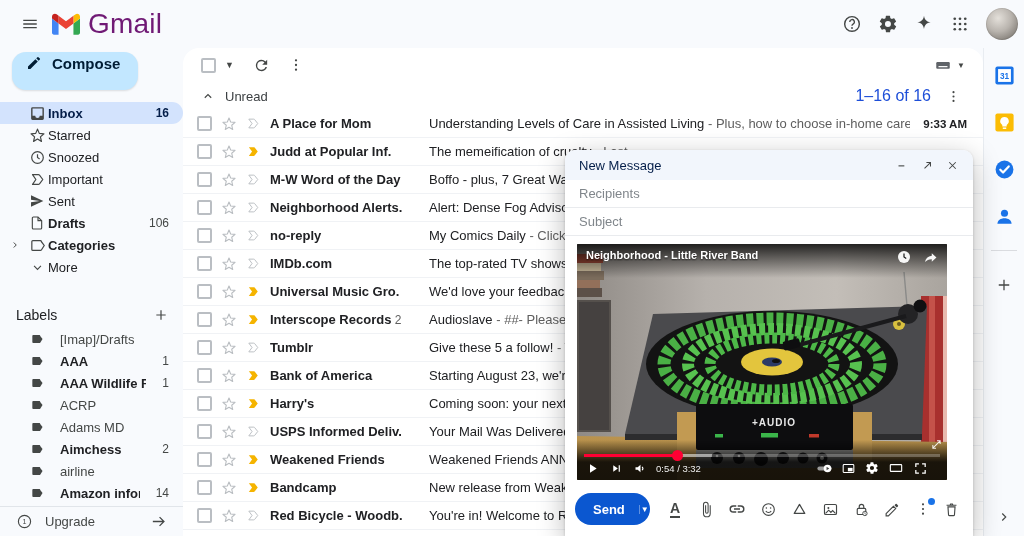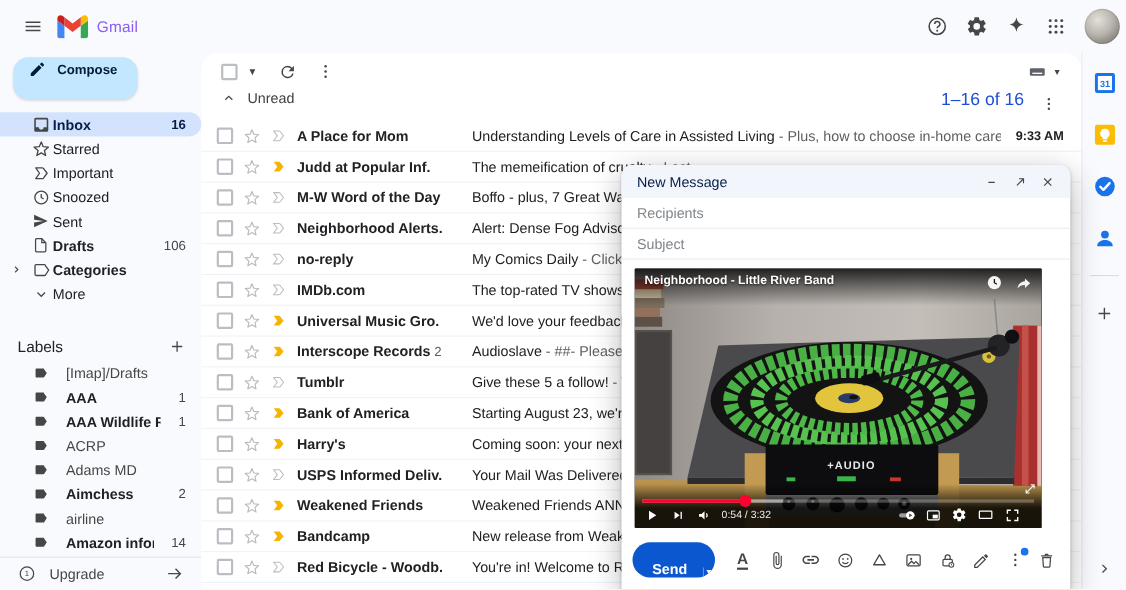--- a/index.html
+++ b/index.html
@@ -6,35 +6,35 @@
   html,body{background:#f8fafd}
   .app{position:relative;width:1024px;height:536px;background:#f8fafd;overflow:hidden;
        font-family:"Liberation Sans","DejaVu Sans",sans-serif;font-size:13px;color:#202124}
   .ico{display:inline-flex;align-items:center;justify-content:center;line-height:0}
   .ico svg{display:block}
 
   
   .topbar{position:absolute;top:0;left:0;width:100%;height:48px;display:flex;align-items:center}
   .burger{width:40px;height:40px;margin-left:10px;border-radius:50%;display:flex;align-items:center;justify-content:center;color:#444746;cursor:pointer}
   .logo{display:flex;align-items:center;gap:8px;margin-left:2px}
-  .logo-text{font-size:14px;color:#8b5cf6;letter-spacing:.2px}
+  .logo-text{font-size:28px;color:#701a75;letter-spacing:.2px}
   .search{position:absolute;left:183px;top:6px;width:502px;height:36px;background:#eaf1fb;border-radius:18px;
           display:flex;align-items:center;padding:0 14px;gap:12px;color:#444746}
   .search input{flex:1;border:0;background:transparent;outline:0;font-size:14px;color:#202124;font-family:inherit}
   .search input::placeholder{color:#5b6671}
   .topbar-right{position:absolute;right:6px;top:4px;height:40px;display:flex;align-items:center;gap:4px}
   .tb-btn{width:32px;height:32px;border-radius:50%;display:flex;align-items:center;justify-content:center;color:#444746;cursor:pointer}
   .avatar{width:32px;height:32px;margin-left:6px;border-radius:50%;
           background:radial-gradient(circle at 38% 32%,#e4e0da 0%,#b9b4ae 45%,#847f79 80%,#6b6660 100%);box-shadow:inset 0 0 0 1px rgba(0,0,0,.08)}
 
   
   .sidebar{position:absolute;left:0;top:48px;width:183px;bottom:0}
   .compose-btn{margin:4px 0 0 12px;height:38px;min-width:96px;display:inline-flex;align-items:center;gap:10px;
                background:var(--compose-pill,#c2e7ff);border-radius:14px;padding:0 18px 16px 14px;color:#001d35;
-               font-weight:700;font-size:12px;box-shadow:0 1px 2px rgba(0,0,0,.12);cursor:pointer}
+               font-weight:700;font-size:15px;box-shadow:0 1px 2px rgba(0,0,0,.12);cursor:pointer}
   .nav{margin-top:12px}
   .nav-item{position:relative;height:22px;display:flex;align-items:center;gap:2px;padding:0 14px 0 28px;
             border-radius:0 16px 16px 0;color:#202124;cursor:pointer}
   .nav-item .exp{position:absolute;left:10px;color:#444746}
   .nav-item .nico{width:18px;color:#444746;flex-shrink:0}
   .nav-item .nlabel{flex:1;white-space:nowrap;overflow:hidden}
   .nav-item .ncount{font-size:12px;color:#444746}
   .nav-item.active{background:var(--selected-pill,#d3e3fd)}
   .nav-item.active .nlabel,.nav-item.active .ncount{font-weight:700;color:#041e49}
   .nav-item.bold .nlabel{font-weight:700}
@@ -50,21 +50,21 @@
            display:flex;align-items:center;gap:12px;padding:0 16px;color:#444746;cursor:pointer}
   .upgrade .arrow{margin-left:auto}
 
   
   .main{position:absolute;left:183px;top:48px;right:41px;bottom:0;background:#fff;border-radius:16px 16px 0 0;overflow:hidden}
   .list-toolbar{height:34px;display:flex;align-items:center;padding:0 18px;gap:6px;color:#444746}
   .chk{width:15px;height:15px;border:2px solid #babec3;border-radius:2px;cursor:pointer}
   .caret{font-size:9px;color:#444746;margin:0 8px 0 3px;cursor:pointer}
   .tbi{width:28px;height:28px;display:flex;align-items:center;justify-content:center;border-radius:50%;cursor:pointer}
   .input-tools{margin-left:auto;display:flex;align-items:center;gap:5px;cursor:pointer;color:#444746}
-  .section-row{height:28px;display:flex;align-items:flex-start;gap:10px;padding:0 18px;color:#444746}
+  .section-row{height:28px;display:flex;align-items:center;gap:10px;padding:0 18px;color:#444746}
   .section-label{font-weight:500;color:#3c4043}
   .pag{margin-left:auto;font-size:16px;color:#1d4ed8}
   .rows{}
   .mail-row{height:28px;display:flex;align-items:center;gap:9px;padding:0 16px 0 14px;border-bottom:1px solid #f0f2f5;
             white-space:nowrap;cursor:pointer}
   .mail-row .chk{flex-shrink:0}
   .mail-row .star,.mail-row .mark{flex-shrink:0;color:#b9bdc1}
   .mail-row .mark.imp{color:var(--marker-yellow,#f5b400)}
   .sender{width:150px;flex-shrink:0;overflow:hidden;font-weight:700;color:#202124}
   .sender .tcount{font-weight:400;color:#5e5e5e;font-size:12px}
@@ -87,21 +87,21 @@
       display:flex;flex-direction:column}
   .cw-head{height:30px;background:#f2f6fc;border-radius:10px 10px 0 0;display:flex;align-items:center;padding:0 14px;
            font-size:13px;color:#041e49;cursor:move}
   .win-btns{margin-left:auto;display:flex;gap:12px;color:#444746}
   .win-btns .ico{cursor:pointer}
   .cw-field{height:28px;border-bottom:1px solid #e9ebee;display:flex;align-items:center;padding:0 14px}
   .cw-field input{width:100%;border:0;outline:0;font-size:13px;color:#202124;font-family:inherit;background:transparent}
   .cw-field input::placeholder{color:#80868b}
   .cw-body{flex:1;padding:8px 12px 0 12px}
   .cw-toolbar{height:50px;display:flex;align-items:center;gap:4px;padding:0 10px 4px 10px}
-  .send{height:32px;display:flex;align-items:flex-end;background:var(--accent-blue,#0b57d0);color:#fff;border-radius:16px;
+  .send{height:32px;display:flex;align-items:center;background:var(--accent-blue,#0b57d0);color:#fff;border-radius:16px;
         overflow:hidden;cursor:pointer;margin-right:8px}
   .send-main{display:flex;align-items:center;padding:0 14px 0 18px;font-weight:700;font-size:13px}
   .send-arrow{width:26px;display:flex;align-items:center;justify-content:center;border-left:1px solid rgba(255,255,255,.35);font-size:8px}
   .ct-icon{position:relative;width:27px;height:27px;display:flex;align-items:center;justify-content:center;color:#444746;cursor:pointer;border-radius:4px}
   .fmt-a{font-size:14px;font-weight:700;color:#444746;border-bottom:2px solid #444746;line-height:1;padding-bottom:1px}
   .ct-icon .dot{position:absolute;top:2px;right:2px;width:7px;height:7px;border-radius:50%;background:#1a73e8}
   .ct-trash{margin-left:auto}
 
   
   .video{position:relative;width:370px;height:236px;background:#000;overflow:hidden;border-radius:1px}
@@ -204,33 +204,33 @@
           <span class="nico ico">
             <svg width="17" height="17" viewBox="0 0 24 24">
               <path d="M12 16.9l5.6 3.4-1.5-6.4 5-4.3-6.6-.6L12 3l-2.5 6-6.6.6 5 4.3-1.5 6.4z" fill="none" stroke="currentColor" stroke-width="1.7" stroke-linejoin="round"></path>
             </svg>
           </span>
           <span class="nlabel">Starred</span>
         </div>
         <div class="nav-item">
           <span class="nico ico">
             <svg width="17" height="17" viewBox="0 0 24 24">
-              <path d="M5 5h8.2c.6 0 1.2.3 1.6.8l4.7 6.2-4.7 6.2c-.4.5-1 .8-1.6.8H5l4.7-7z" fill="none" stroke="currentColor" stroke-width="1.7" stroke-linejoin="round"></path>
-            </svg>
-          </span>
-          <span class="nlabel">Important</span>
+              <circle cx="12" cy="12" r="8.2" fill="none" stroke="currentColor" stroke-width="1.7"></circle>
+              <path d="M12 7.5V12l3 2" fill="none" stroke="currentColor" stroke-width="1.7"></path>
+            </svg>
+          </span>
+          <span class="nlabel">Snoozed</span>
         </div>
         <div class="nav-item">
           <span class="nico ico">
             <svg width="17" height="17" viewBox="0 0 24 24">
-              <circle cx="12" cy="12" r="8.2" fill="none" stroke="currentColor" stroke-width="1.7"></circle>
-              <path d="M12 7.5V12l3 2" fill="none" stroke="currentColor" stroke-width="1.7"></path>
-            </svg>
-          </span>
-          <span class="nlabel">Snoozed</span>
+              <path d="M5 5h8.2c.6 0 1.2.3 1.6.8l4.7 6.2-4.7 6.2c-.4.5-1 .8-1.6.8H5l4.7-7z" fill="none" stroke="currentColor" stroke-width="1.7" stroke-linejoin="round"></path>
+            </svg>
+          </span>
+          <span class="nlabel">Important</span>
         </div>
         <div class="nav-item">
           <span class="nico ico">
             <svg width="16" height="16" viewBox="0 0 24 24">
               <path d="M3 20.5L21.5 12 3 3.5V10l13 2-13 2z" fill="currentColor"></path>
             </svg>
           </span>
           <span class="nlabel">Sent</span>
         </div>
         <div class="nav-item bold">

